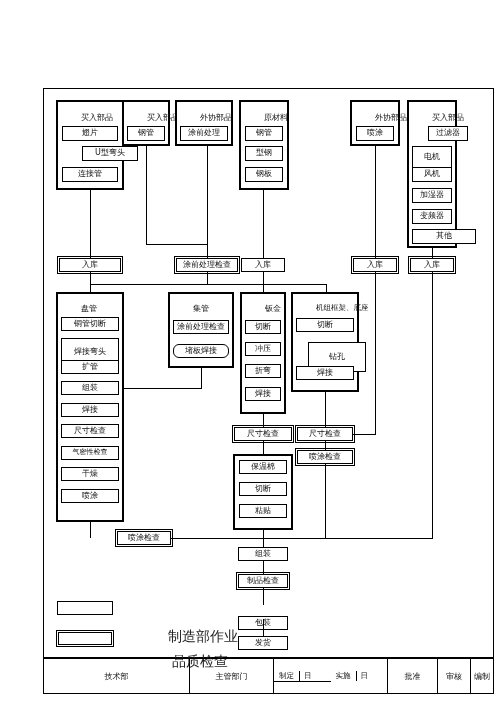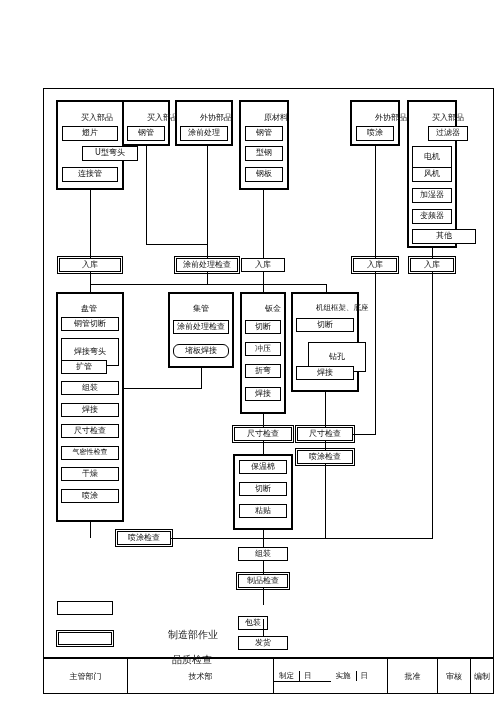--- a/index.html
+++ b/index.html
@@ -68,21 +68,21 @@
   .grouphdr {
     position: absolute;
     font-size: 8px;
     color: #111;
     text-align: left;
     white-space: nowrap;
     margin-left: 25px;
   }
   .label {
     position: absolute;
-    font-size: 10px;
+    font-size: 14px;
     color: #222;
     white-space: nowrap;
   }
 
   
   .ln {
     position: absolute;
     background: #000;
   }
   .ln.h { height: 1px; }
@@ -187,21 +187,21 @@
   <div class="ln v" style="left:207px; top:272px; height:12px;"></div>
   <div class="ln v" style="left:263px; top:272px; height:12px;"></div>
   <div class="ln h" style="left:90px; top:284px; width:236px;"></div>
   <div class="ln v" style="left:326px; top:284px; height:8px;"></div>
 
   <div class="ln v" style="left:90px; top:284px; height:8px;"></div>
   <div class="box thick" style="left:56px; top:292px; width:68px; height:230px; display:block;"></div>
   <div class="grouphdr" style="left:56px; top:303px; width:68px;">盘管</div>
   <div class="box" style="left:61px; top:317px; width:58px; height:14px;">铜管切断</div>
   <div class="box" style="left:61px; top:338px; width:58px; height:28px;">焊接弯头</div>
-  <div class="box" style="left:61px; top:360px; width:46px; height:14px;">扩管</div>
+  <div class="box" style="left:61px; top:360px; width:58px; height:14px;">扩管</div>
   <div class="box" style="left:61px; top:381px; width:58px; height:14px;">组装</div>
   <div class="box" style="left:61px; top:403px; width:58px; height:14px;">焊接</div>
   <div class="box" style="left:61px; top:424px; width:58px; height:14px;">尺寸检查</div>
   <div class="box" style="left:61px; top:446px; width:58px; height:14px; font-size:7px;">气密性检查</div>
   <div class="box" style="left:61px; top:467px; width:58px; height:14px;">干燥</div>
   <div class="box" style="left:61px; top:489px; width:58px; height:14px;">喷涂</div>
 
   <div class="ln v" style="left:90px; top:522px; height:16px;"></div>
 
   <div class="box thick" style="left:168px; top:292px; width:66px; height:76px; display:block;"></div>
@@ -249,32 +249,32 @@
   <div class="ln h" style="left:325px; top:538px; width:108px;"></div>
 
   <div class="box dbl" style="left:117px; top:531px; width:54px; height:14px;">喷涂检查</div>
   <div class="ln h" style="left:171px; top:538px; width:155px;"></div>
 
   <div class="ln v" style="left:263px; top:538px; height:9px;"></div>
   <div class="box" style="left:238px; top:547px; width:50px; height:14px;">组装</div>
   <div class="ln v" style="left:263px; top:561px; height:13px;"></div>
   <div class="box dbl" style="left:238px; top:574px; width:50px; height:14px;">制品检查</div>
   <div class="ln v" style="left:263px; top:588px; height:17px;"></div>
-  <div class="box" style="left:238px; top:616px; width:30px; height:14px;">包装</div>
+  <div class="box" style="left:238px; top:616px; width:50px; height:14px;">包装</div>
   <div class="ln v" style="left:263px; top:619px; height:17px;"></div>
   <div class="box" style="left:238px; top:636px; width:50px; height:14px;">发货</div>
 
   <div class="box" style="left:57px; top:601px; width:56px; height:14px;"></div>
   <div class="label" style="left:168px; top:628px;">制造部作业</div>
   <div class="box dbl" style="left:58px; top:632px; width:54px; height:13px;"></div>
   <div class="label" style="left:172px; top:653px;">品质检查</div>
 
   <div class="tblock">
+    <div class="tcell" style="width:146px;">技术部</div>
     <div class="tcell" style="width:84px;">主管部门</div>
-    <div class="tcell" style="width:146px;">技术部</div>
     <div class="tcell tsplit" style="width:114px;">
       <div>
         <div class="tsub-l">制定</div>
         <div class="tsub-r">日</div>
       </div>
       <div>
         <div class="tsub-l">实施</div>
         <div class="tsub-r">日</div>
       </div>
     </div>

